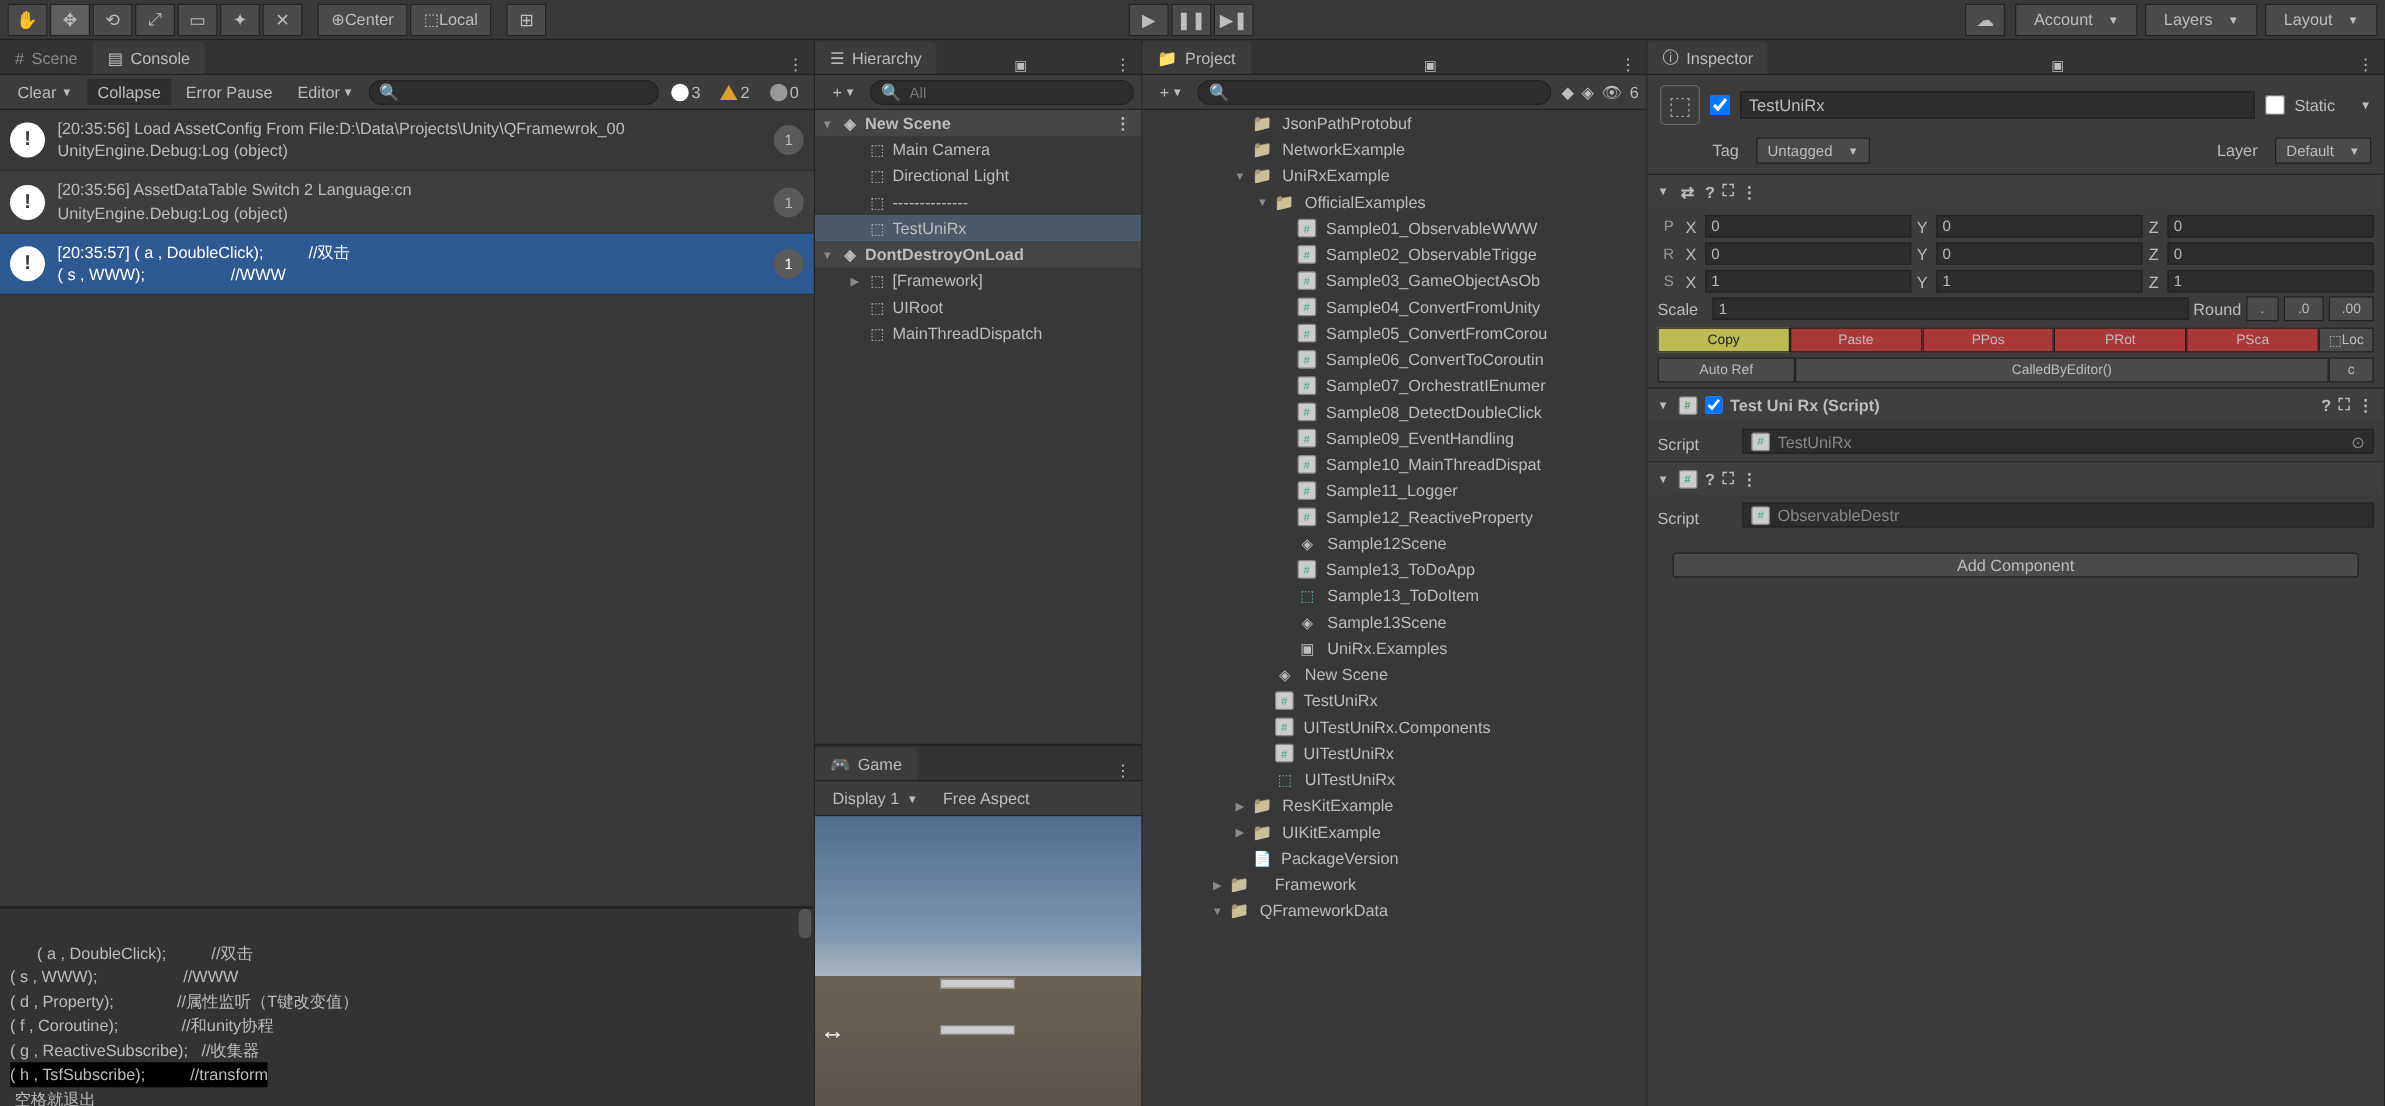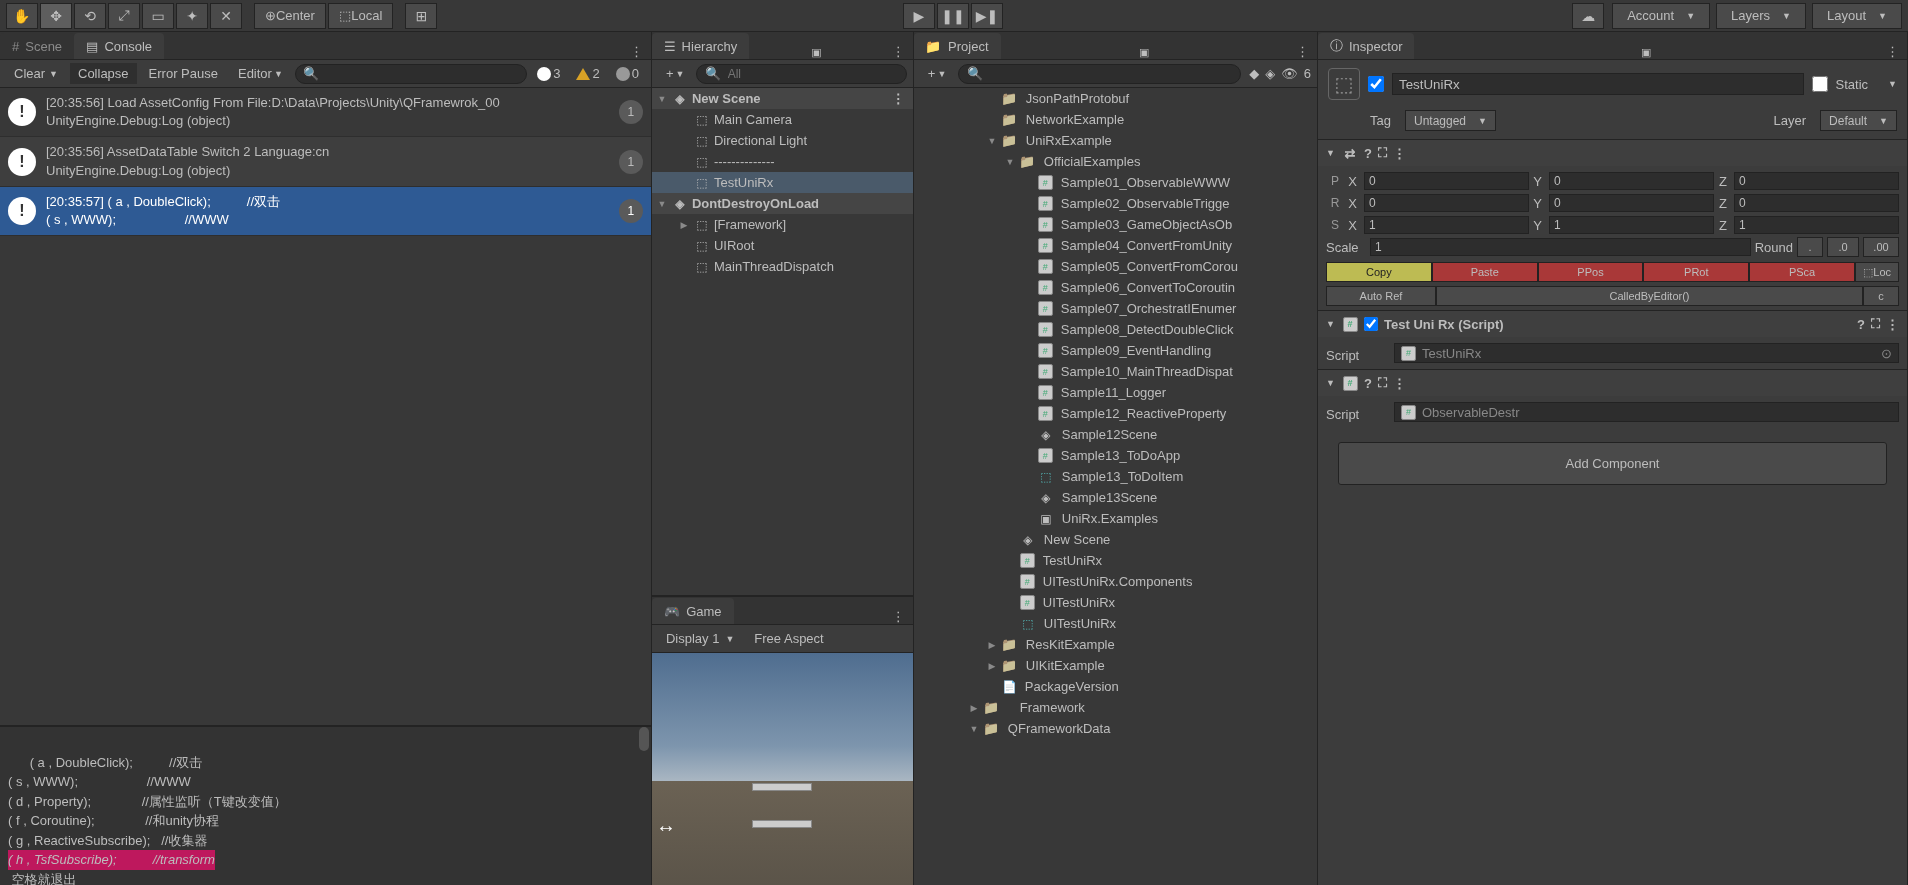--- a/index.html
+++ b/index.html
@@ -38,21 +38,21 @@
 .badge.info::before { content:""; width:14px; height:14px; background:#999; border-radius:50%; display:inline-block; }
 
 .console-body { flex:1; background:#383838; overflow:auto; }
 .log-row { display:flex; padding:6px 8px; border-bottom:1px solid #2e2e2e; align-items:center; cursor:pointer; }
 .log-row.alt { background:#3e3e3e; }
 .log-row.selected { background:#2e5a94; color:#fff; }
 .log-icon { width:28px; height:28px; border-radius:50%; background:#fff; color:#333; display:flex; align-items:center; justify-content:center; margin-right:10px; font-weight:bold; flex-shrink:0; font-size:16px; }
 .log-text { flex:1; line-height:1.4; white-space:pre; overflow:hidden; }
 .log-count { width:24px; height:24px; border-radius:12px; background:#5a5a5a; display:flex; align-items:center; justify-content:center; font-size:12px; }
 .console-detail { height:160px; background:#333333; border-top:2px solid #232323; padding:6px 8px; overflow:auto; white-space:pre; line-height:1.5; position:relative; }
-.console-detail .highlight { background:#be185d; display:inline-block;font-style:italic; }
+.console-detail .highlight { background:#000000; display:inline-block; }
 .console-scroll { position:absolute; right:0; top:0; bottom:0; width:14px; background:#333; }
 .console-scroll-thumb { position:absolute; left:2px; right:2px; top:0; height:24px; background:#555; border-radius:6px; }
 
 .hierarchy-body, .project-body { flex:1; background:#383838; overflow:auto; }
 .tree-row { height:21px; display:flex; align-items:center; padding-left:4px; cursor:pointer; gap:4px; }
 .tree-row.selected { background:#4a5a6a; }
 .tree-arrow { width:12px; font-size:9px; text-align:center; color:#8a8a8a; }
 .tree-icon { width:16px; display:flex; justify-content:center; font-size:12px; }
 .tree-row.header { background:#454545; font-weight:600; }
 .indent1 { padding-left:26px; }
@@ -85,21 +85,21 @@
 .field-row { display:flex; align-items:center; height:22px; gap:4px; }
 .field-label { width:18px; font-size:12px; color:#999; text-align:center; }
 .axis-label { width:12px; text-align:right; padding-right:3px; }
 .axis-input { flex:1; height:18px; background:#2d2d2d; border:1px solid #222; color:#bdbdbd; padding:0 4px; font-size:12px; min-width:0; }
 .btn-row { display:flex; gap:0; margin-top:4px; }
 .mini-btn { flex:1; height:20px; background:#4a4a4a; border:1px solid #222; font-size:11px; display:flex; align-items:center; justify-content:center; cursor:pointer; }
 .mini-btn.copy { background:#bdbb53; color:#222; }
 .mini-btn.red { background:#a93838; }
 .script-field { display:flex; align-items:flex-end; padding:6px 8px; gap:8px; }
 .script-box { flex:1; height:20px; background:#2d2d2d; border:1px solid #222; padding:0 6px; display:flex; align-items:center; gap:6px; color:#888; }
-.add-comp { margin:14px 20px; height:43px; background:#4a4a4a; border:1px solid #222; display:flex; align-items:center; justify-content:center; cursor:pointer; border-radius:3px; }
+.add-comp { margin:14px 20px; height:20px; background:#4a4a4a; border:1px solid #222; display:flex; align-items:center; justify-content:center; cursor:pointer; border-radius:3px; }
 </style>
 </head>
 <body>
 
 <div class="toolbar">
   <div class="tool-group">
     <div class="tool-btn">✋</div>
     <div class="tool-btn sel">✥</div>
     <div class="tool-btn">⟲</div>
     <div class="tool-btn">⤢</div>

